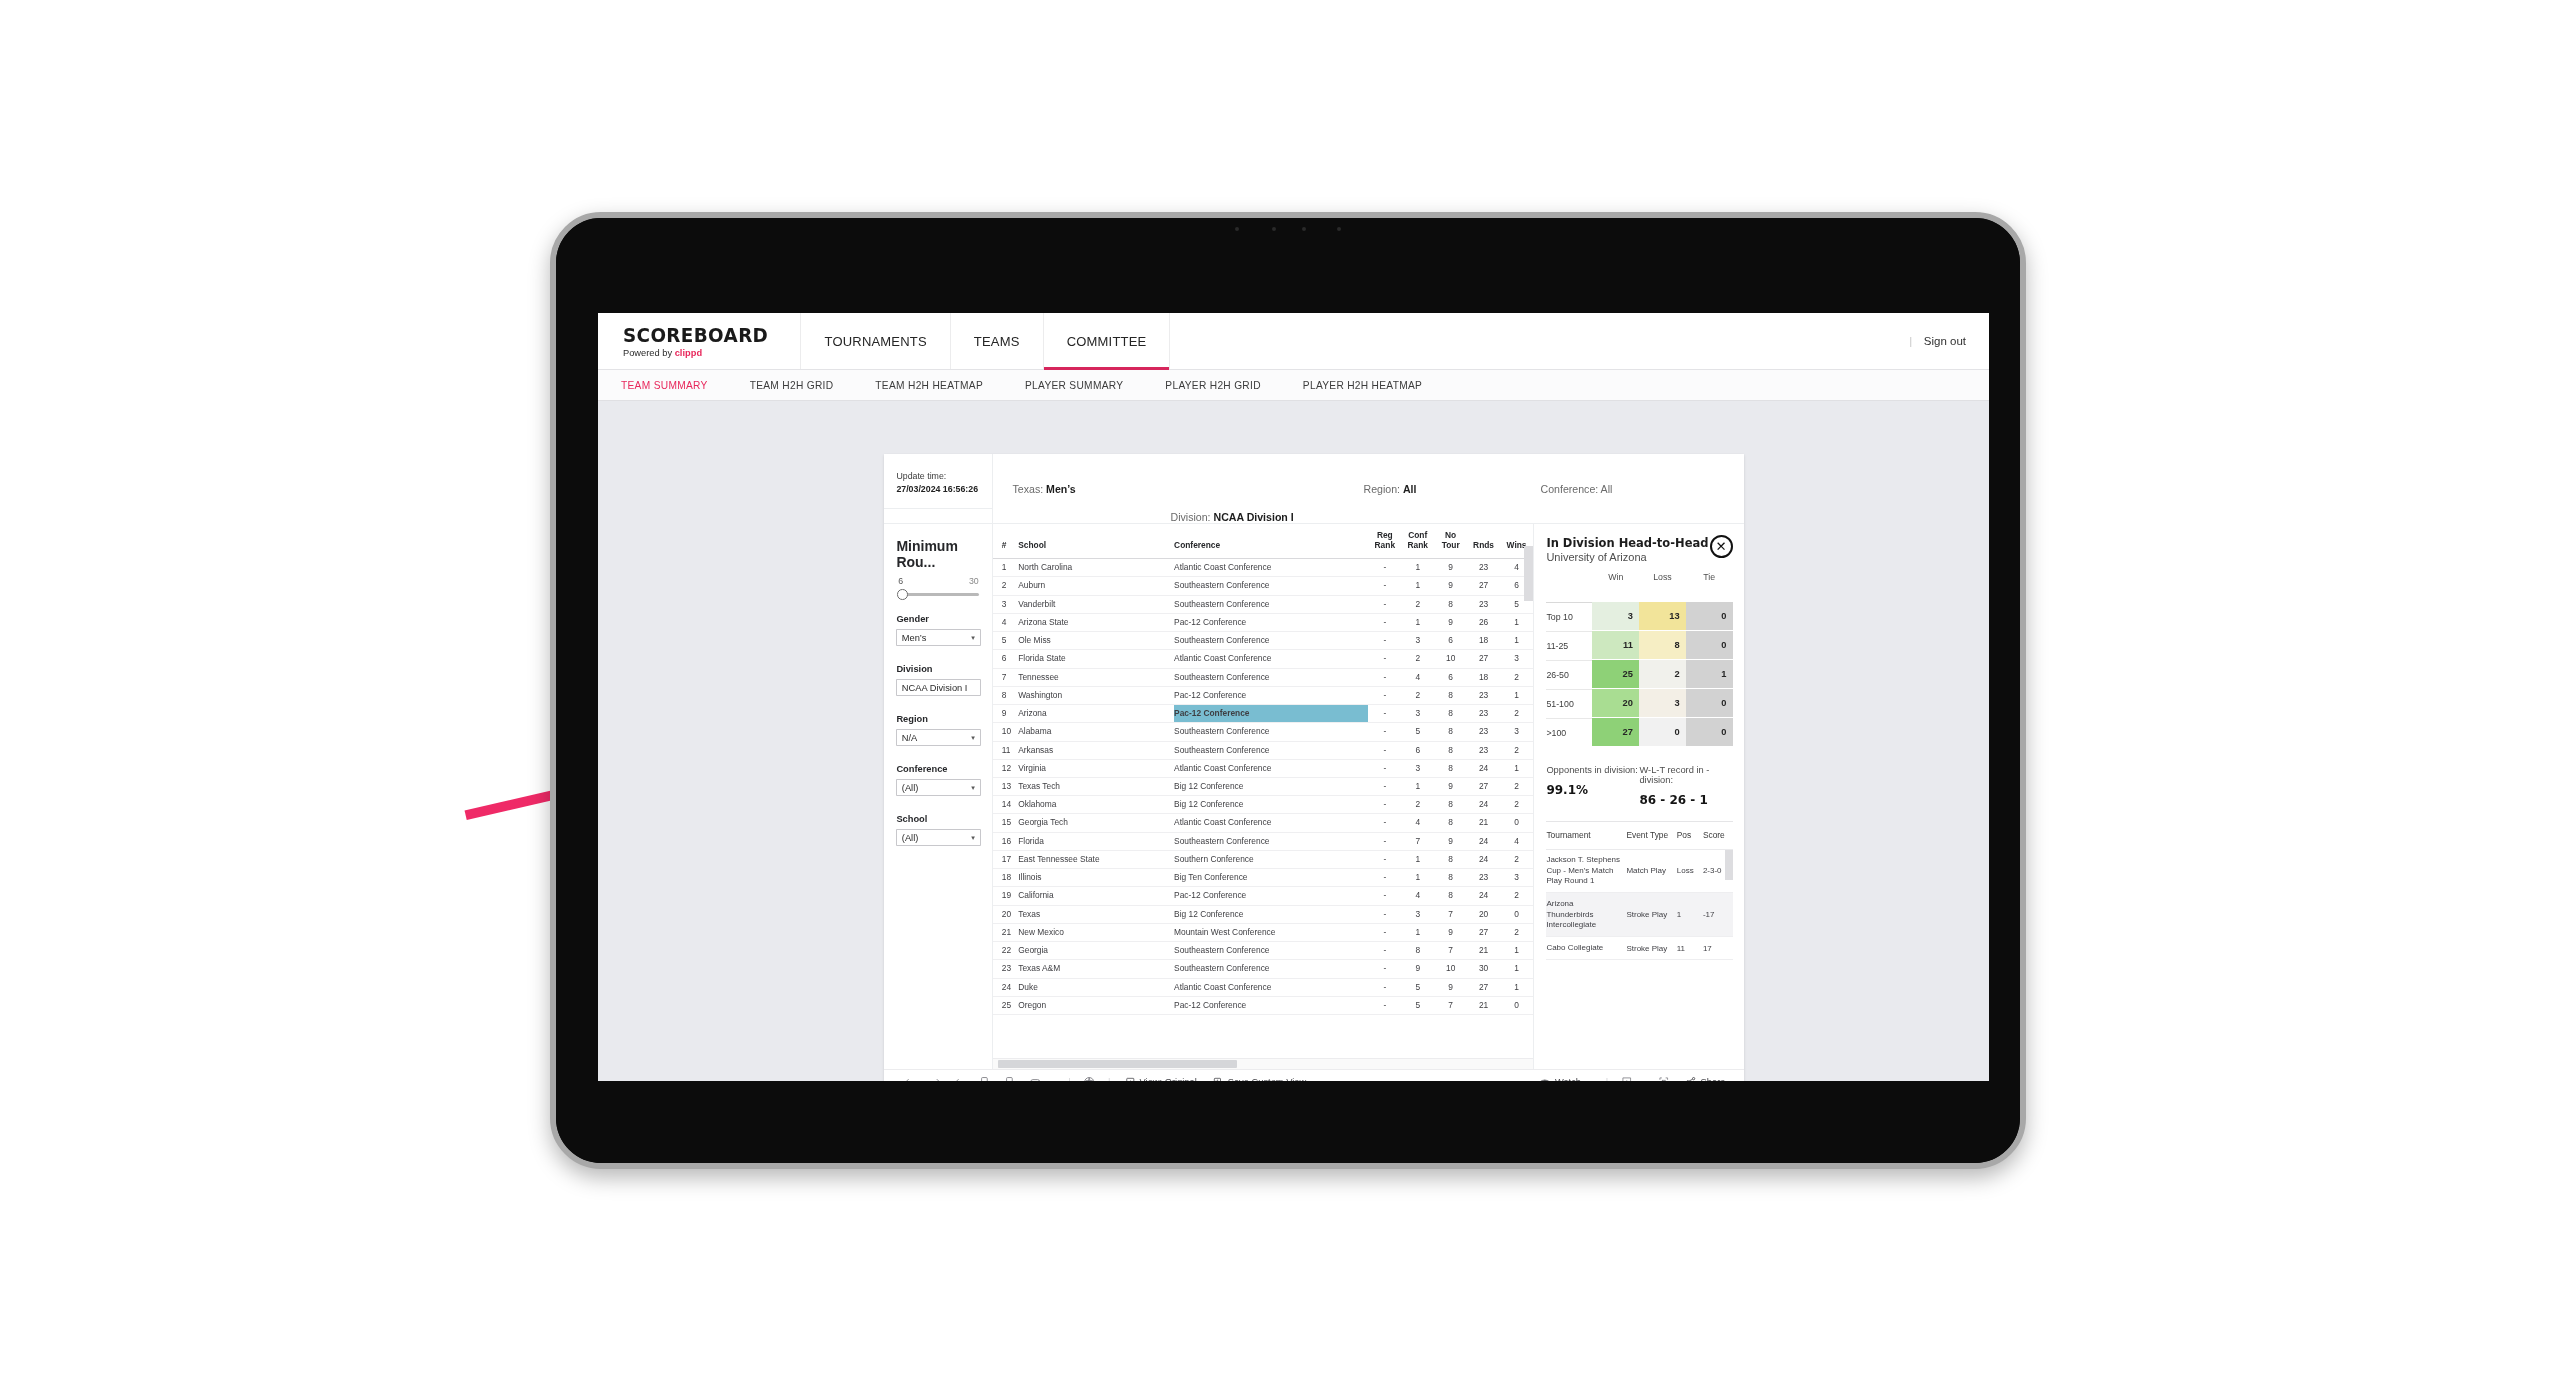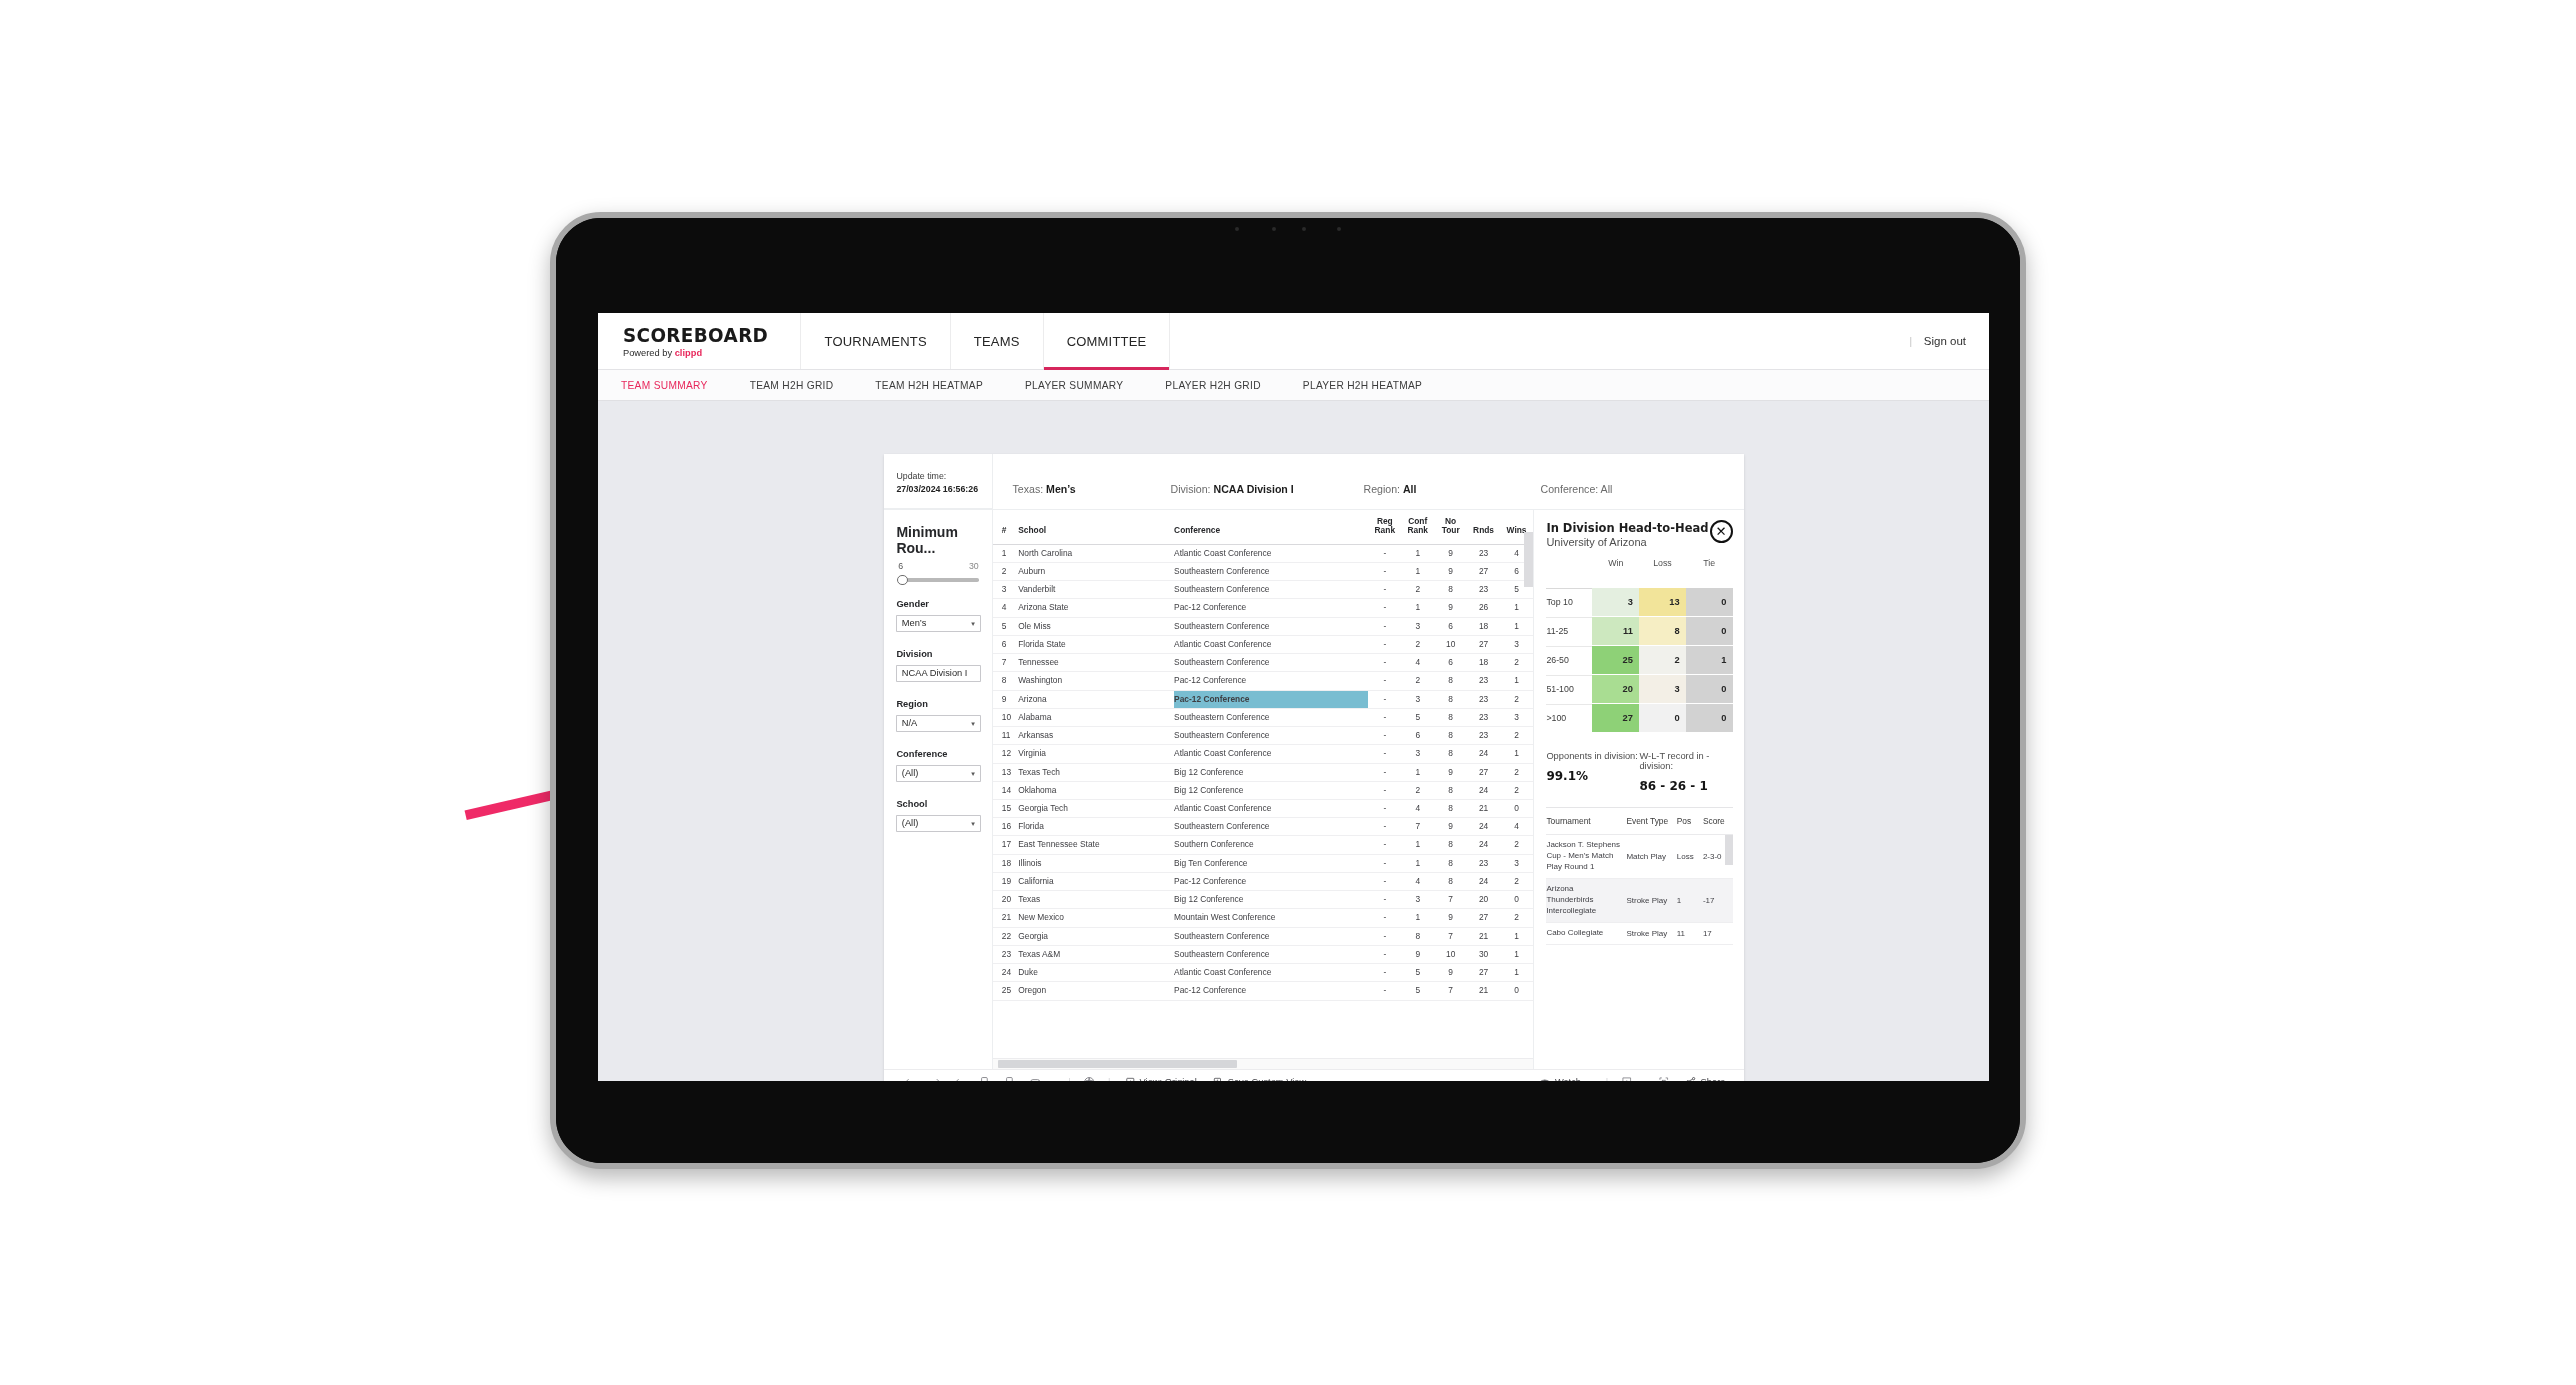--- a/index.html
+++ b/index.html
@@ -100,21 +100,21 @@
   .side-panel { width: 109px; border-right:0.9px solid #eceef0; flex:none; }
   .upd { padding: 16px 10.6px 12.4px 12.4px; font-size:8.8px; color:#3b3b3b; line-height:1.45; border-bottom:0.9px solid #eceef0; }
   .upd .t2 { font-weight:700; color:#222; }
 
   .title-area { flex:1; padding: 12.4px 17.7px 0 19.5px; }
   .viz-title { font-size: 18.6px; font-weight:700; color:#1d1d1d; font-family:"DejaVu Sans", sans-serif; }
   .filter-row { display:flex; margin-top: 17px; font-size: 10.6px; color:#6a6a6a; }
   .filter-row .fi { flex: 0 0 auto; }
   .filter-row .fi b { color:#1d1d1d; font-weight:700; }
   .fi-gender { width: 158px; }
-  .fi-div { width: 193px; }
+  .fi-div { width: 193px; margin-top: 28px; }
   .fi-region { width: 177px; }
 
   .viz-body { display:flex; flex:1; min-height:0; border-top:0.9px solid #eceef0; }
 
   
   .filters { width:109px; flex:none; border-right:0.9px solid #eceef0; padding: 14px 11.5px 0 12.4px; }
   .fgrp { margin-bottom: 17.7px; }
   .fgrp-label { font-size:9.3px; font-weight:700; color:#26272a; margin-bottom:5.3px; }
   .fgrp-label.center { text-align:left; font-size:14px; }
   .slider-vals { display:flex; justify-content:space-between; font-size:8.8px; color:#555; padding: 0 1.8px 2.7px 1.8px; }

